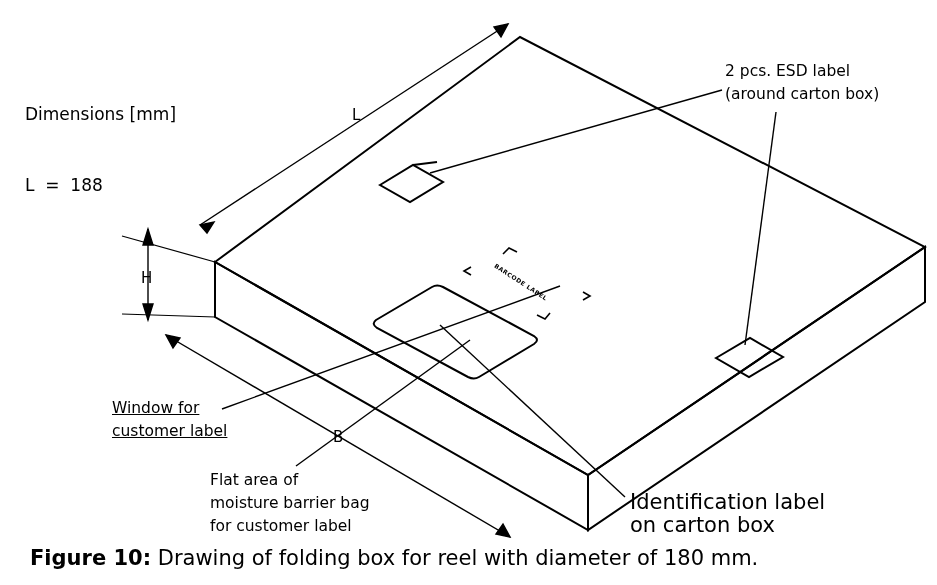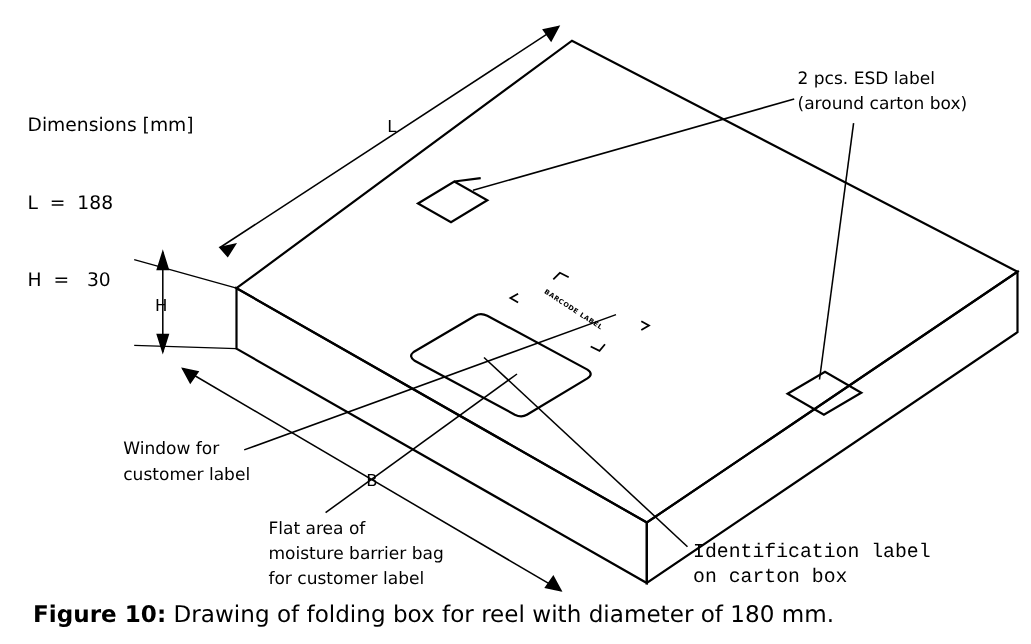--- a/index.html
+++ b/index.html
@@ -48,28 +48,26 @@
     left: 112px;
     top: 397px;
     font-size: 15.5px;
     line-height: 23px;
   }
   .flat-block {
     left: 210px;
     top: 469px;
     font-size: 15.5px;
     line-height: 23px;
-    margin-left: 34px;
   }
   .ident-block {
     left: 630px;
     top: 491px;
-    font-size: 18px;
-    line-height: 23px;
-    font-family: Liberation Mono, monospace;
+    font-size: 21px;
+    line-height: 23px;
   }
   .label-L {
     left: 352px;
     top: 105px;
     font-size: 15px;
   }
   .label-H {
     left: 141px;
     top: 268px;
     font-size: 15px;
@@ -184,27 +182,26 @@
       </g>
 
     </g>
   </svg>
 
   <div class="barcode-label">BARCODE LABEL</div>
 
   <div class="txt dim-block" style="white-space: pre;">
     <div>Dimensions [mm]</div>
     <div>L  =  188</div>
-    <div>H  =   30</div>
   </div>
 
   <div class="txt esd-block" style="white-space: pre;">2 pcs. ESD label
 (around carton box)</div>
 
-  <div class="txt window-block" style="white-space: pre;">Window for
+  <div class="txt window-block" style="white-space: pre; text-decoration: underline;">Window for
 customer label</div>
 
   <div class="txt flat-block" style="white-space: pre;">Flat area of
 moisture barrier bag
 for customer label</div>
 
   <div class="txt ident-block" style="white-space: pre;">Identification label
 on carton box</div>
 
   <div class="txt label-L">L</div>

